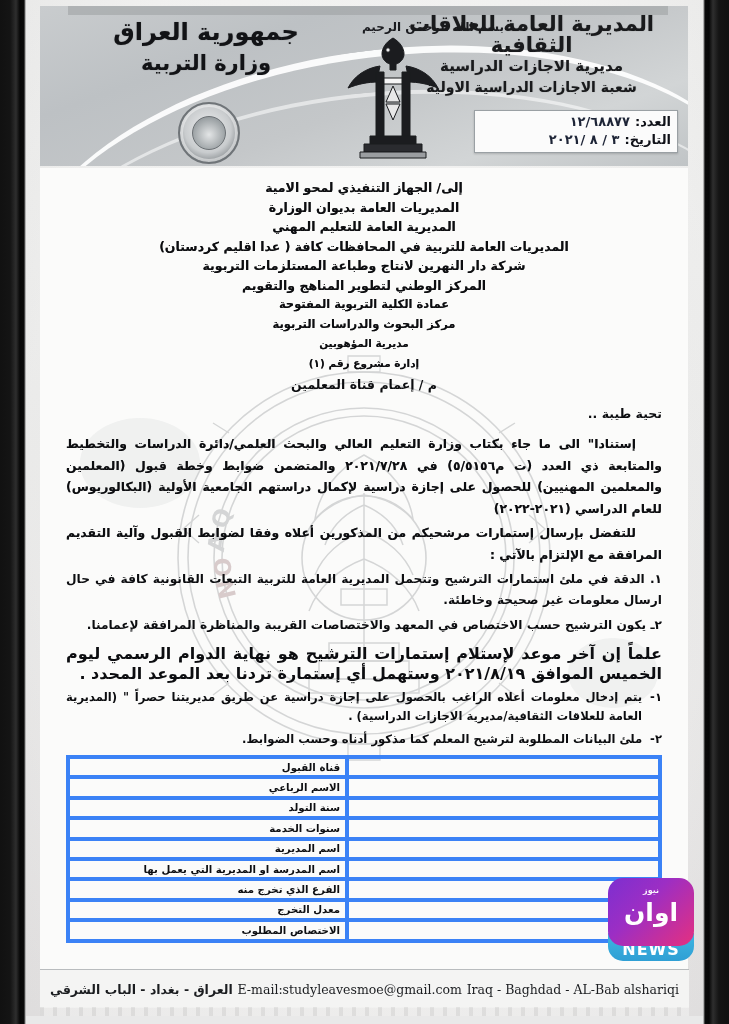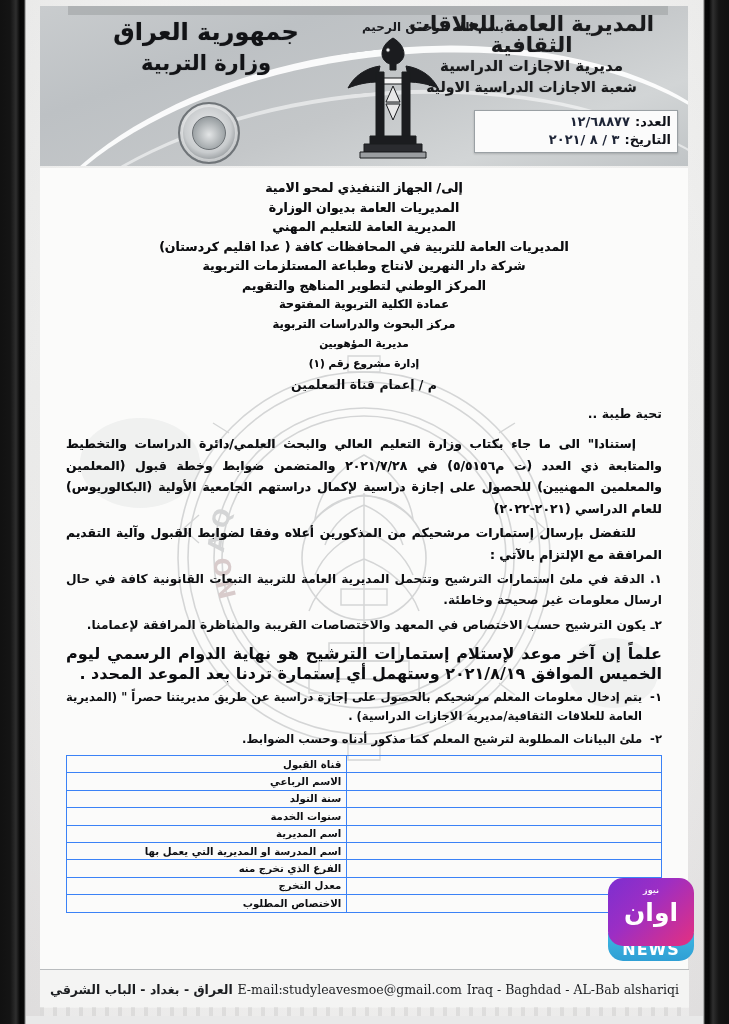--- a/index.html
+++ b/index.html
@@ -143,21 +143,21 @@
   .mech-list li .mk{flex:0 0 auto;}
   .mech-list li .mt{flex:1 1 auto;text-align:justify;text-align-last:right;}
 
   
   .tbl{
     position:relative;z-index:3;margin:6px 26px 0 26px;
     border-collapse:collapse;width:calc(100% - 52px);
     table-layout:fixed;
   }
   .tbl td{
-    border:1px solid #3b82f6;height:16.4px;padding:0 5px;
+    border:4px solid #3b82f6;height:16.4px;padding:0 5px;
     font-size:10.2px;font-weight:700;color:#0d0e11;white-space:nowrap;
   }
   .tbl td.lab{width:47%;text-align:right;}
   .tbl td.blank{width:53%;}
 
   
   .footer{
     position:absolute;left:14px;right:14px;bottom:8px;height:38px;
     background:#f4f4f3;border-top:1px solid #b9bcbe;
     display:flex;align-items:center;justify-content:space-between;
@@ -332,21 +332,21 @@
           <span>٢ـ</span>
           <span>يكون الترشيح حسب الاختصاص في المعهد والاختصاصات القريبة والمناظرة المرافقة لإعمامنا.</span>
         </div>
 
         <div class="note">علماً إن آخر موعد لإستلام إستمارات الترشيح هو نهاية الدوام الرسمي ليوم الخميس الموافق ٢٠٢١/٨/١٩ وستهمل أي إستمارة تردنا بعد الموعد المحدد .</div>
 
 
         <ul class="mech-list">
           <li>
             <span class="mk">١-</span>
-            <span class="mt">يتم إدخال معلومات المعلم مرشحيكم بالحصول على إجازة دراسية عن طريق مديريتنا حصراً " (المديرية العامة للعلاقات الثقافية/مديرية الاجازات الدراسية) .</span>
+            <span class="mt">يتم إدخال معلومات أعلاه الراغب بالحصول على إجازة دراسية عن طريق مديريتنا حصراً " (المديرية العامة للعلاقات الثقافية/مديرية الاجازات الدراسية) .</span>
           </li>
           <li>
             <span class="mk">٢-</span>
             <span class="mt">ملئ البيانات المطلوبة لترشيح المعلم كما مذكور أدناه وحسب الضوابط.</span>
           </li>
         </ul>
       </div>
 
       <table class="tbl">
         <tbody>

